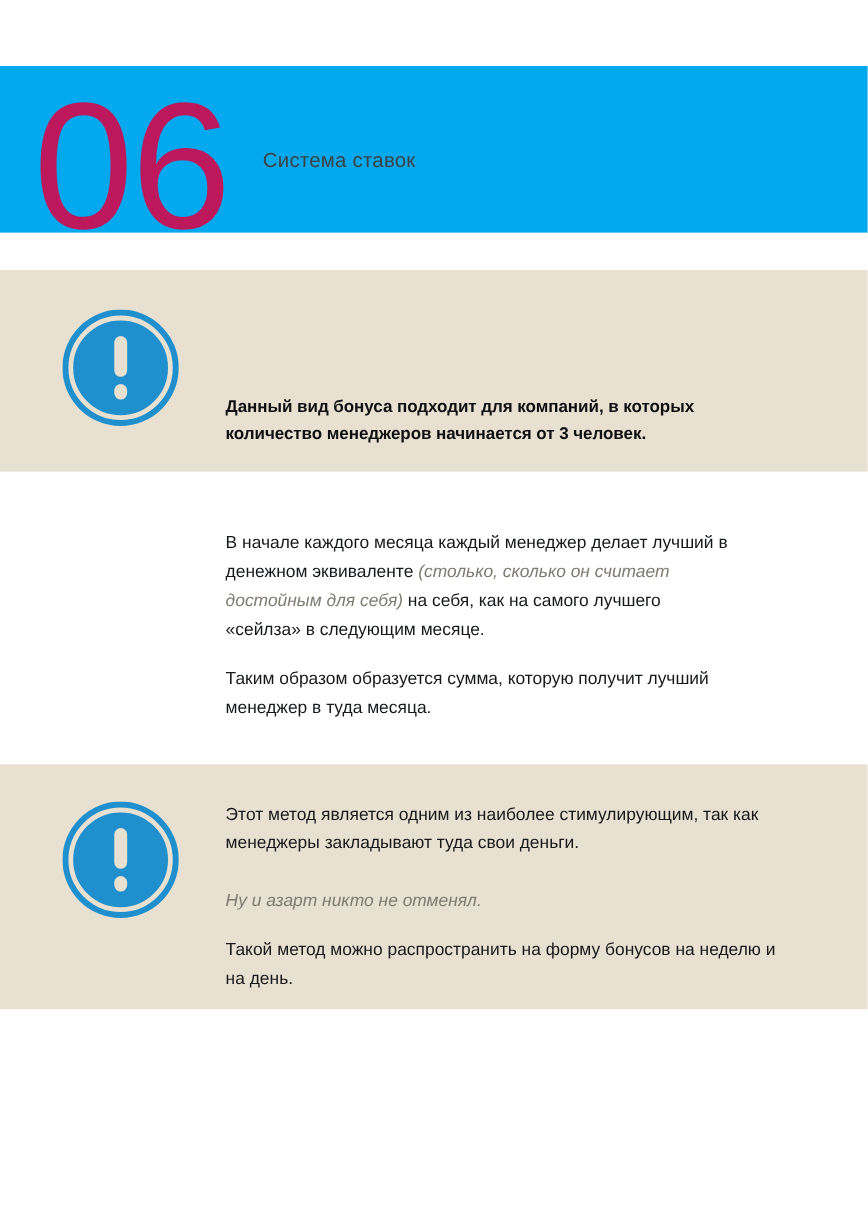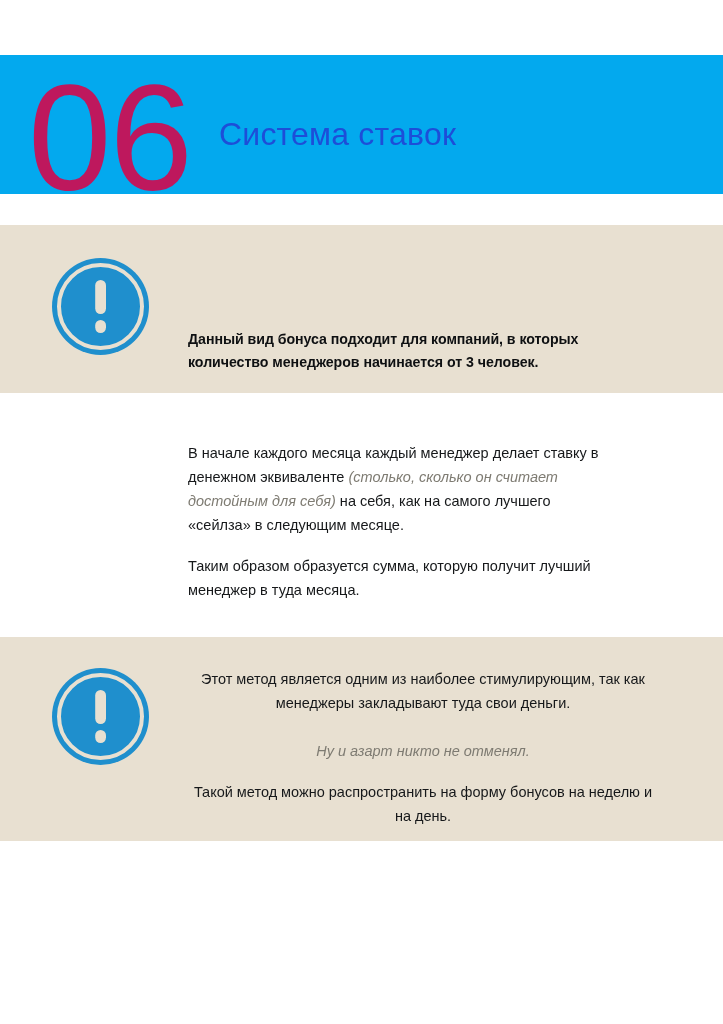--- a/index.html
+++ b/index.html
@@ -44,22 +44,22 @@
     font-weight: 400;
     line-height: 150px;
     letter-spacing: -2px;
     white-space: nowrap;
     z-index: 3;
   }
   .header-title {
     position: absolute;
     left: 219px;
     top: 117px;
-    color: #1d4ed8;
-    font-size: 32px;
+    color: #404040;
+    font-size: 17px;
     font-weight: 400;
     line-height: 34px;
     letter-spacing: 0.2px;
     white-space: nowrap;
     z-index: 4;
   }
   
   .header-underline {
     position: absolute;
     left: 0;
@@ -71,21 +71,21 @@
   }
 
   
   .panel {
     position: absolute;
     left: 0;
     width: 723px;
     background: #e8e0d1;
   }
   .panel--top    { top: 225px; height: 168px; }
-  .panel--bottom { top: 637px; height: 204px; text-align: center; }
+  .panel--bottom { top: 637px; height: 204px; }
 
   
   .alert-icon {
     position: absolute;
     width: 97px;
     height: 97px;
   }
   .alert-icon--top    { left: 52px; top: 33px; }
   .alert-icon--bottom { left: 52px; top: 31px; }
   .alert-icon svg { display: block; width: 97px; height: 97px; }
@@ -155,21 +155,21 @@
         <rect x="43.2" y="62" width="10.8" height="13" rx="5.4" fill="#e8e0d1"></rect>
       </svg>
     </div>
 
     <div class="panel-text panel-text--top">
       <p class="para para--bold">Данный вид бонуса подходит для компаний, в которых количество менеджеров начинается от 3 человек.</p>
     </div>
   </div>
 
   <div class="body-block">
-    <p class="para"><span>В начале каждого месяца каждый менеджер делает ставку в денежном эквиваленте </span><span class="em-note">(столько, сколько он считает достойным для себя)</span><span> на себя, как на самого лучшего «сейлза» в следующим месяце.</span></p>
+    <p class="para"><span>В начале каждого месяца каждый менеджер делает лучший в денежном эквиваленте </span><span class="em-note">(столько, сколько он считает достойным для себя)</span><span> на себя, как на самого лучшего «сейлза» в следующим месяце.</span></p>
 
     <p class="para">Таким образом образуется сумма, которую получит лучший менеджер в туда месяца.</p>
   </div>
 
   <div class="panel panel--bottom">
 
     <div class="alert-icon alert-icon--bottom">
       <svg viewBox="0 0 97 97" xmlns="http://www.w3.org/2000/svg" aria-hidden="true">
         <circle cx="48.5" cy="48.5" r="48.5" fill="#1f8fcd"></circle>
         <circle cx="48.5" cy="48.5" r="41.5" fill="none" stroke="#e8e0d1" stroke-width="4"></circle>

